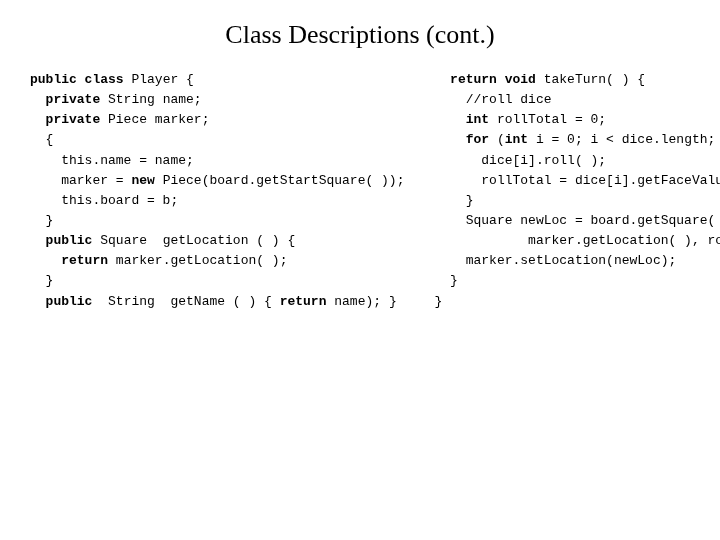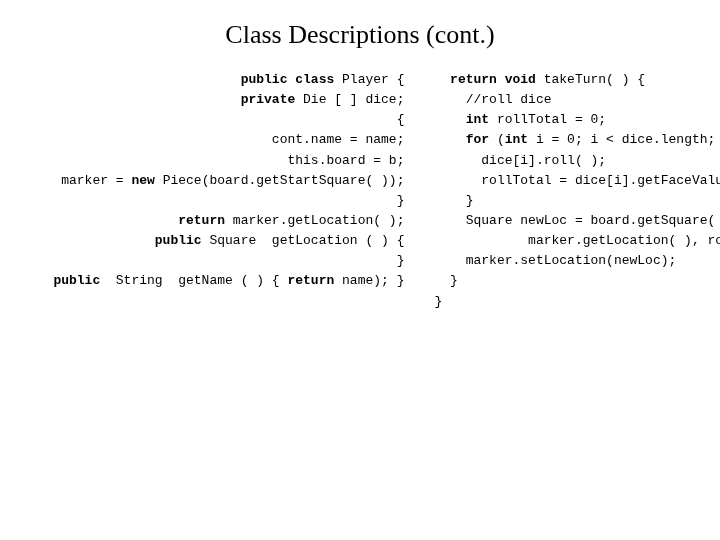--- a/index.html
+++ b/index.html
@@ -33,48 +33,48 @@
     .content {
       display: flex;
       gap: 30px;
       font-family: 'Courier New', Courier, monospace;
       font-size: 13px;
       line-height: 1.55;
     }
 
     .left-col {
       flex: 1;
-      text-align: right;
     }
 
     .right-col {
       flex: 1;
     }
 
     .code-line {
       white-space: pre;
     }
   </style>
 </head>
 <body>
 
 <div class="page">
   <h1 class="title">Class Descriptions (cont.)</h1>
 
   <div class="content">
     <div class="left-col" id="left-col">
         <div class="code-line"><strong>public class</strong> Player {</div>
-        <div class="code-line">  <strong>private</strong> Die [ ] dice;</div>
+        <div class="code-line">  <strong>private</strong> String name;</div>
+        <div class="code-line">  <strong>private</strong> Piece marker;</div>
         <div class="code-line">  {</div>
-        <div class="code-line">    cont.name = name;</div>
+        <div class="code-line">    this.name = name;</div>
+        <div class="code-line">    marker = <strong>new</strong> Piece(board.getStartSquare( ));</div>
         <div class="code-line">    this.board = b;</div>
-        <div class="code-line">    marker = <strong>new</strong> Piece(board.getStartSquare( ));</div>
         <div class="code-line">  }</div>
+        <div class="code-line">  <strong>public</strong> Square  getLocation ( ) {</div>
         <div class="code-line">    <strong>return</strong> marker.getLocation( );</div>
-        <div class="code-line">  <strong>public</strong> Square  getLocation ( ) {</div>
         <div class="code-line">  }</div>
         <div class="code-line">  <strong>public</strong>  String  getName ( ) { <strong>return</strong> name); }</div>
       </div>
     <div class="right-col" id="right-col">
         <div class="code-line">  <strong>return void</strong> takeTurn( ) {</div>
         <div class="code-line">    //roll dice</div>
         <div class="code-line">    <strong>int</strong> rollTotal = 0;</div>
         <div class="code-line">    <strong>for</strong> (<strong>int</strong> i = 0; i &lt; dice.length; i++) {</div>
         <div class="code-line">      dice[i].roll( );</div>
         <div class="code-line">      rollTotal = dice[i].getFaceValue( );</div>

